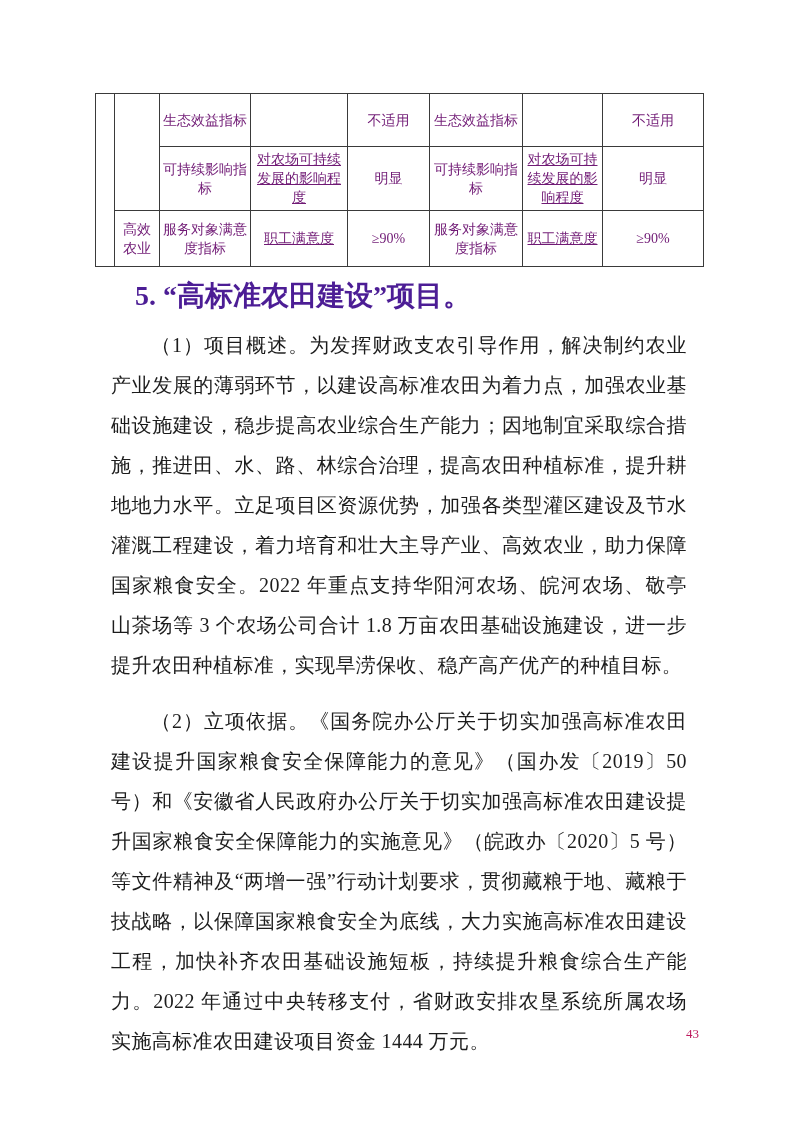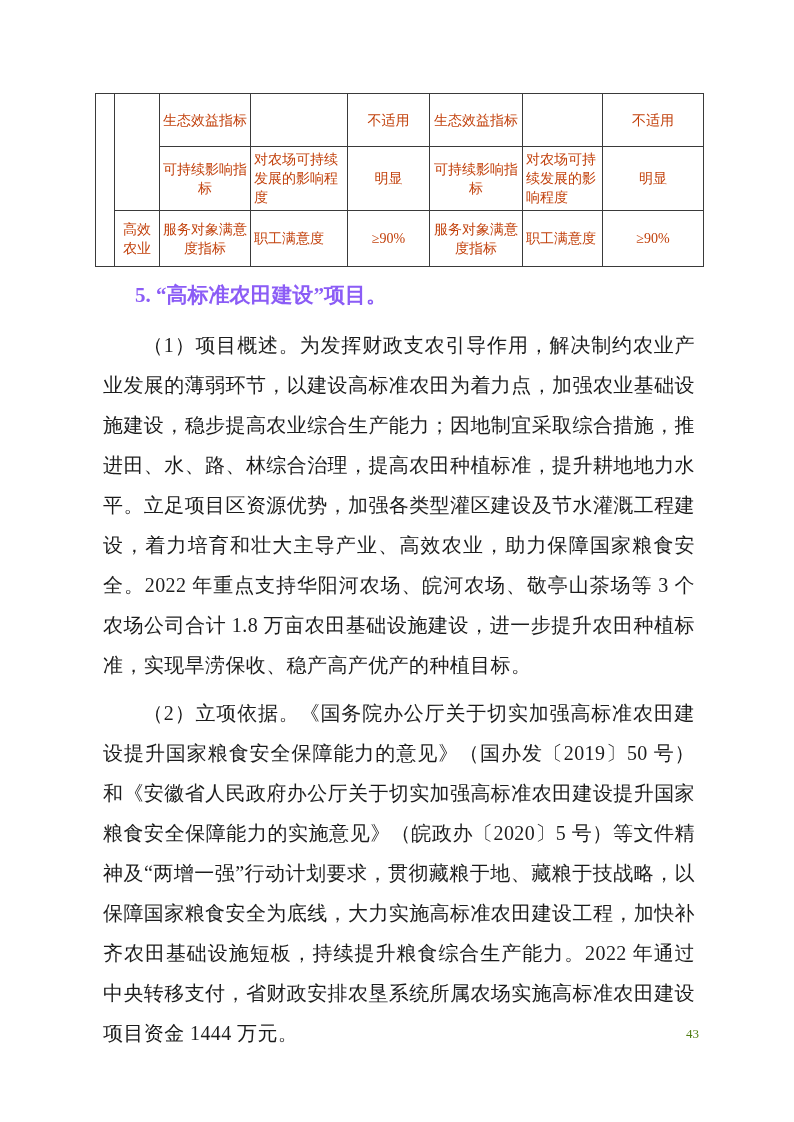--- a/index.html
+++ b/index.html
@@ -21,59 +21,59 @@
     position: absolute;
     left: 95px; top: 93px;
     width: 608px;
   }
   table.indicators {
     border-collapse: collapse;
     table-layout: fixed;
     width: 608px;
     font-size: 14px;
     line-height: 19px;
-    color: #c2410c;
+    color: #701a75;
   }
   table.indicators td {
     border: 1px solid #3a3a3a;
     padding: 2px 3px;
     vertical-align: middle;
     text-align: center;
     overflow: hidden;
     word-break: break-all;
   }
-  table.indicators td.align-left { text-align: left; }
+  table.indicators td.align-left { text-align: center; text-decoration: underline; }
   tr.row-1 { height: 53px; }
   tr.row-2 { height: 64px; }
   tr.row-3 { height: 56px; }
   .section-heading {
     margin: 15px 0 16px 0;
     padding-left: 40px;
-    font-size: 21px;
+    font-size: 28px;
     line-height: 27px;
     font-weight: bold;
-    color: #8b5cf6;
+    color: #4c1d95;
   }
   .body-para {
-    margin: 8px;
+    margin: 16px;
     font-size: 20px;
     line-height: 40px;
     letter-spacing: 0.4px;
     text-align: justify;
     text-indent: 2em;
     word-break: break-all;
     color: #1c1c1c;
   }
   .body-para.first { margin-top: 6px; }
   .page-number {
     position: absolute;
     top: 1026px;
     right: 95px;
     font-size: 13px;
-    color: #4d7c0f;
+    color: #be185d;
   }
 </style>
 </head>
 <body>
 
 <div class="page">
   <div class="content">
 
     <table class="indicators">
       <colgroup>

